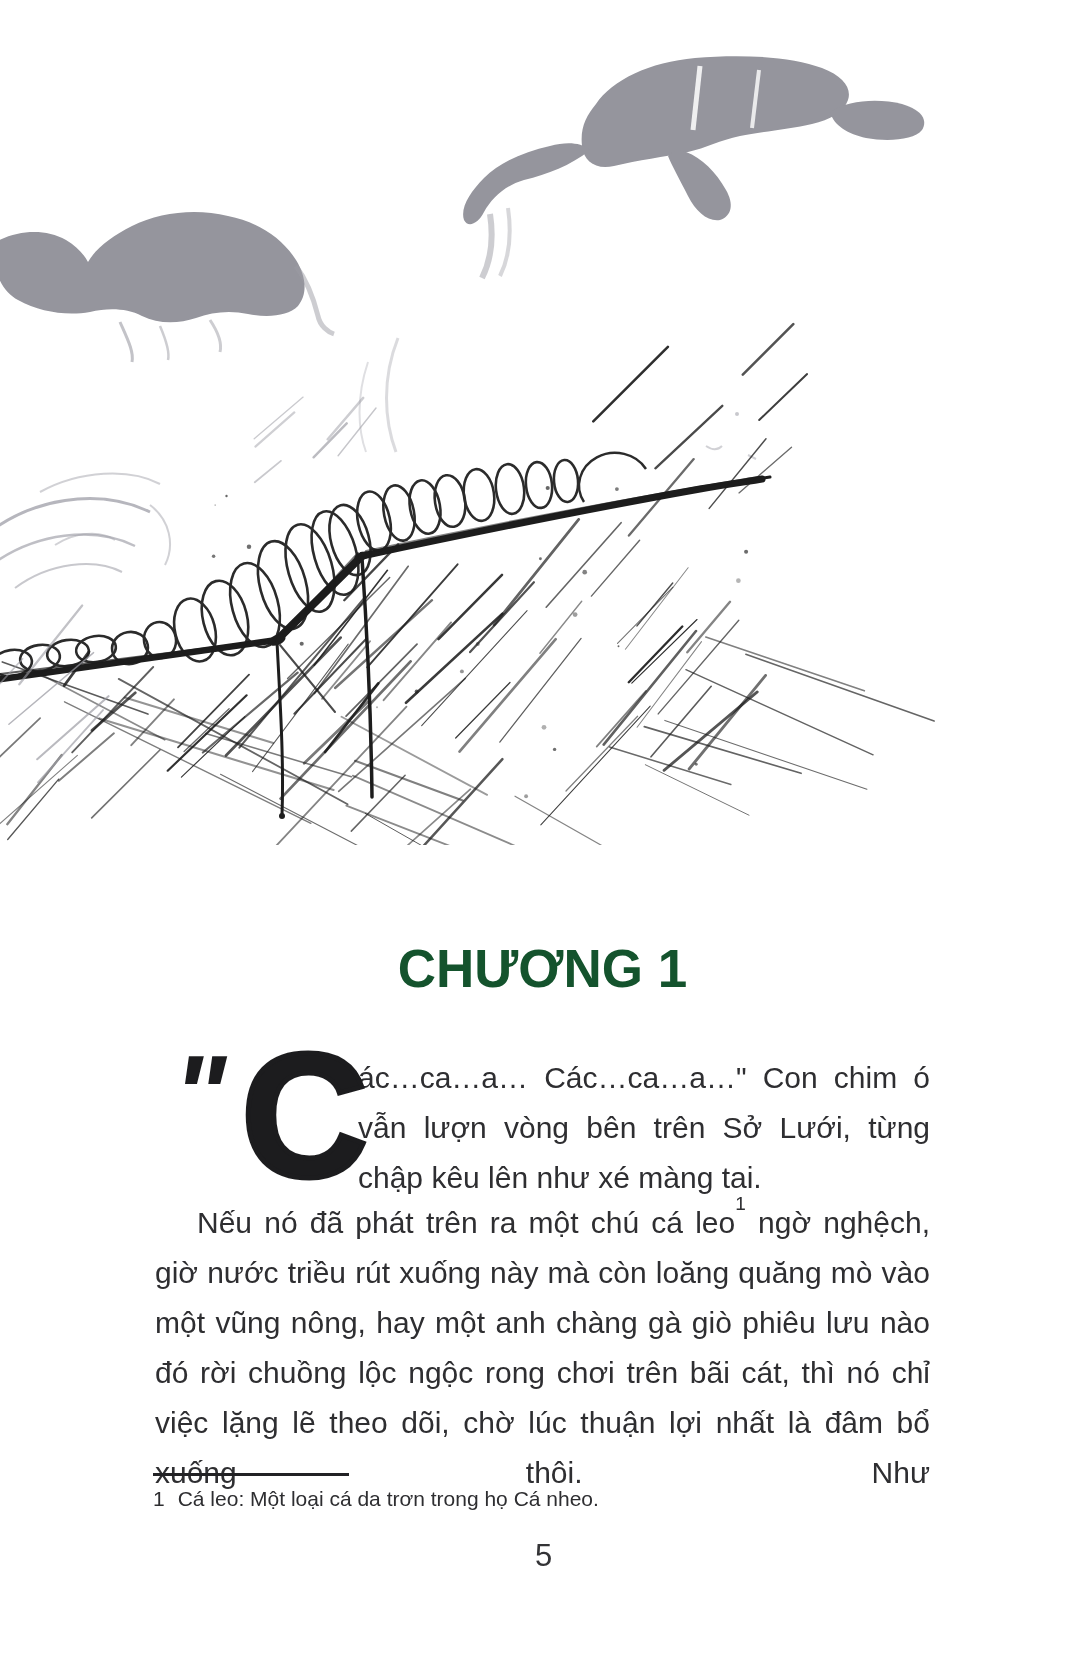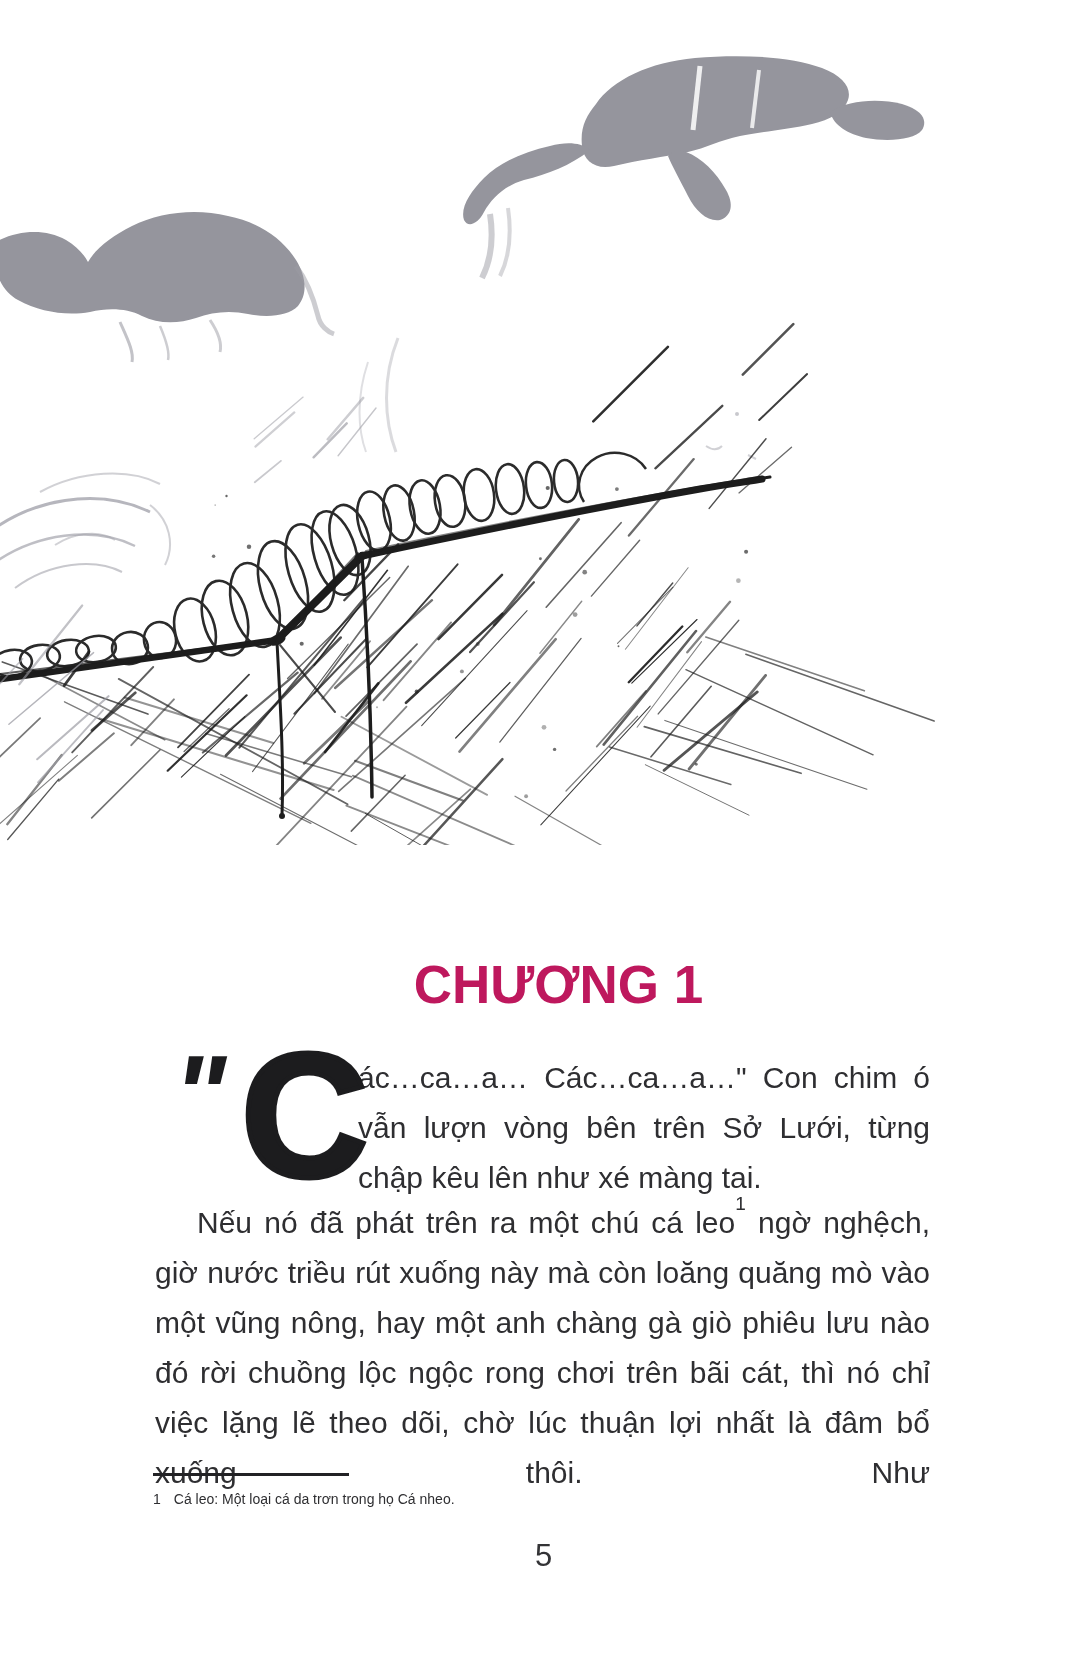--- a/index.html
+++ b/index.html
@@ -7,23 +7,23 @@
     position:relative;
     width:1087px;height:1662px;
     margin:0 auto;
     background:#ffffff;
     overflow:hidden;
     font-family:"Liberation Sans","DejaVu Sans",sans-serif;
     color:#2e2e31;
   }
   .illustration{position:absolute;left:0;top:0;width:1087px;height:845px;}
   .chapter-heading{
-    position:absolute;left:155px;top:938px;width:775px;margin:16px;
+    position:absolute;left:155px;top:938px;width:775px;margin:0;
     text-align:center;
-    font-size:53px;font-weight:bold;letter-spacing:0px;color:#be185d;
+    font-size:53px;font-weight:bold;letter-spacing:0px;color:#14532d;
     font-family:"Liberation Sans","DejaVu Sans",sans-serif;
   }
   .para{
     position:absolute;left:155px;width:775px;margin:0;
     font-size:30px;line-height:50px;color:#2e2e31;
     text-align:justify;
   }
   .para1{top:1053px;}
   .para2{top:1198px;text-indent:42px;text-align-last:justify;}
   .dropcap{
@@ -41,21 +41,21 @@
   }
   .fn-ref{
     font-size:19px;line-height:0;position:relative;top:-12px;
   }
   .fn-rule{
     position:absolute;left:153px;top:1473px;width:196px;height:3px;
     background:#222225;
   }
   .footnote{
     position:absolute;left:153px;top:1484px;width:700px;margin:0;
-    font-size:14px;line-height:30px;color:#2e2e31;
+    font-size:21px;line-height:30px;color:#2e2e31;
   }
   .fn-marker{margin-right:13px;}
   .page-number{
     position:absolute;left:0;top:1538px;width:1087px;
     text-align:center;font-size:31px;color:#333336;
   }
 </style>
 </head>
 <body>
 

